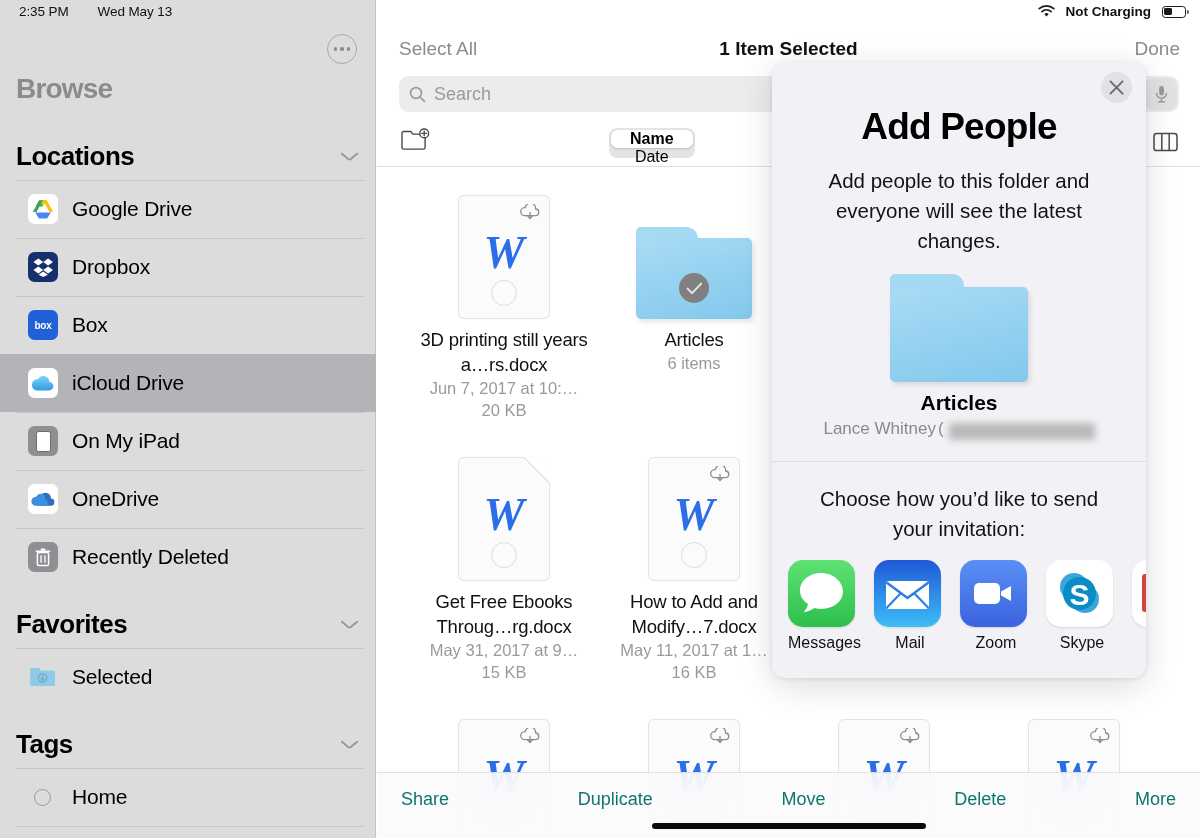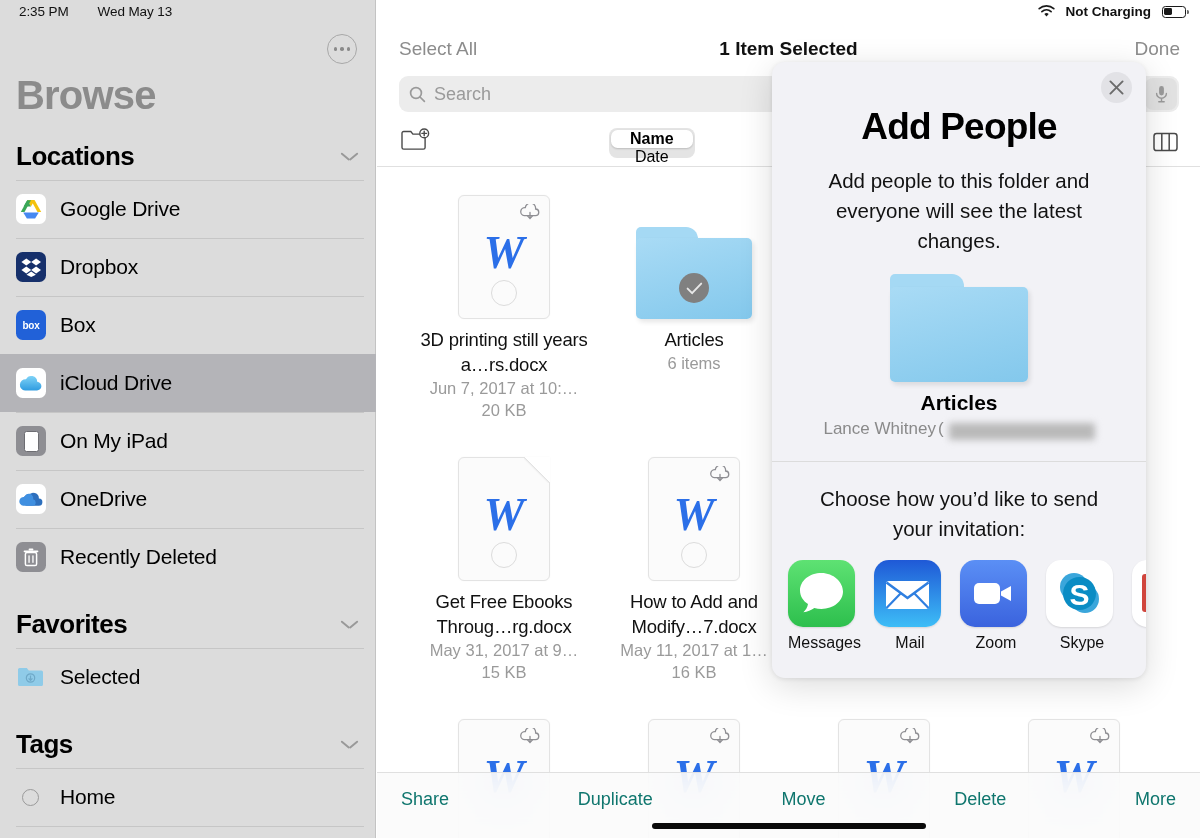--- a/index.html
+++ b/index.html
@@ -32,42 +32,42 @@
     border: 1.2px solid #a8a8a8;
     display: flex; align-items: center; justify-content: center;
     gap: 3px;
   }
   #sidebar-more i {
     width: 3.5px; height: 3.5px; border-radius: 50%;
     background: #8a8a8a; display: block;
   }
   #browse-title {
     position: absolute; left: 16px; top: 73px;
-    font-size: 40px; font-weight: bold; color: #8b8b8b;
+    font-size: 28px; font-weight: bold; color: #8b8b8b;
     letter-spacing: -0.8px;
   }
   .sect-header {
     display: flex; align-items: center; justify-content: space-between;
     padding: 0 18px 0 16px; height: 48px;
   }
   .sect-header .t { font-size: 26px; font-weight: bold; color: #000; letter-spacing: -0.5px; }
   .chev {
     width: 17px; height: 11px; position: relative; opacity: .45;
   }
   .chev::before, .chev::after {
     content: ""; position: absolute; top: 1px;
     width: 11px; height: 2.4px; background: #4a4a4a; border-radius: 2px;
   }
   .chev::before { left: 0; transform: rotate(40deg); transform-origin: left center; }
   .chev::after  { right: 0; transform: rotate(-40deg); transform-origin: right center; }
 
   .srow {
     position: relative;
     display: flex; align-items: center;
-    height: 58px; padding-left: 16px;
+    height: 58px; padding-left: 28px;
   }
   .srow.selected { background: #b4b4b8; }
   .srow .sep {
     position: absolute; left: 16px; right: 12px; top: 0; height: 1px;
     background: #c6c6c6;
   }
   .srow .label { font-size: 21px; color: #000; letter-spacing: -0.2px; }
   .icon-box {
     width: 30px; height: 30px; border-radius: 6.5px;
     margin-right: 14px; flex: none;

